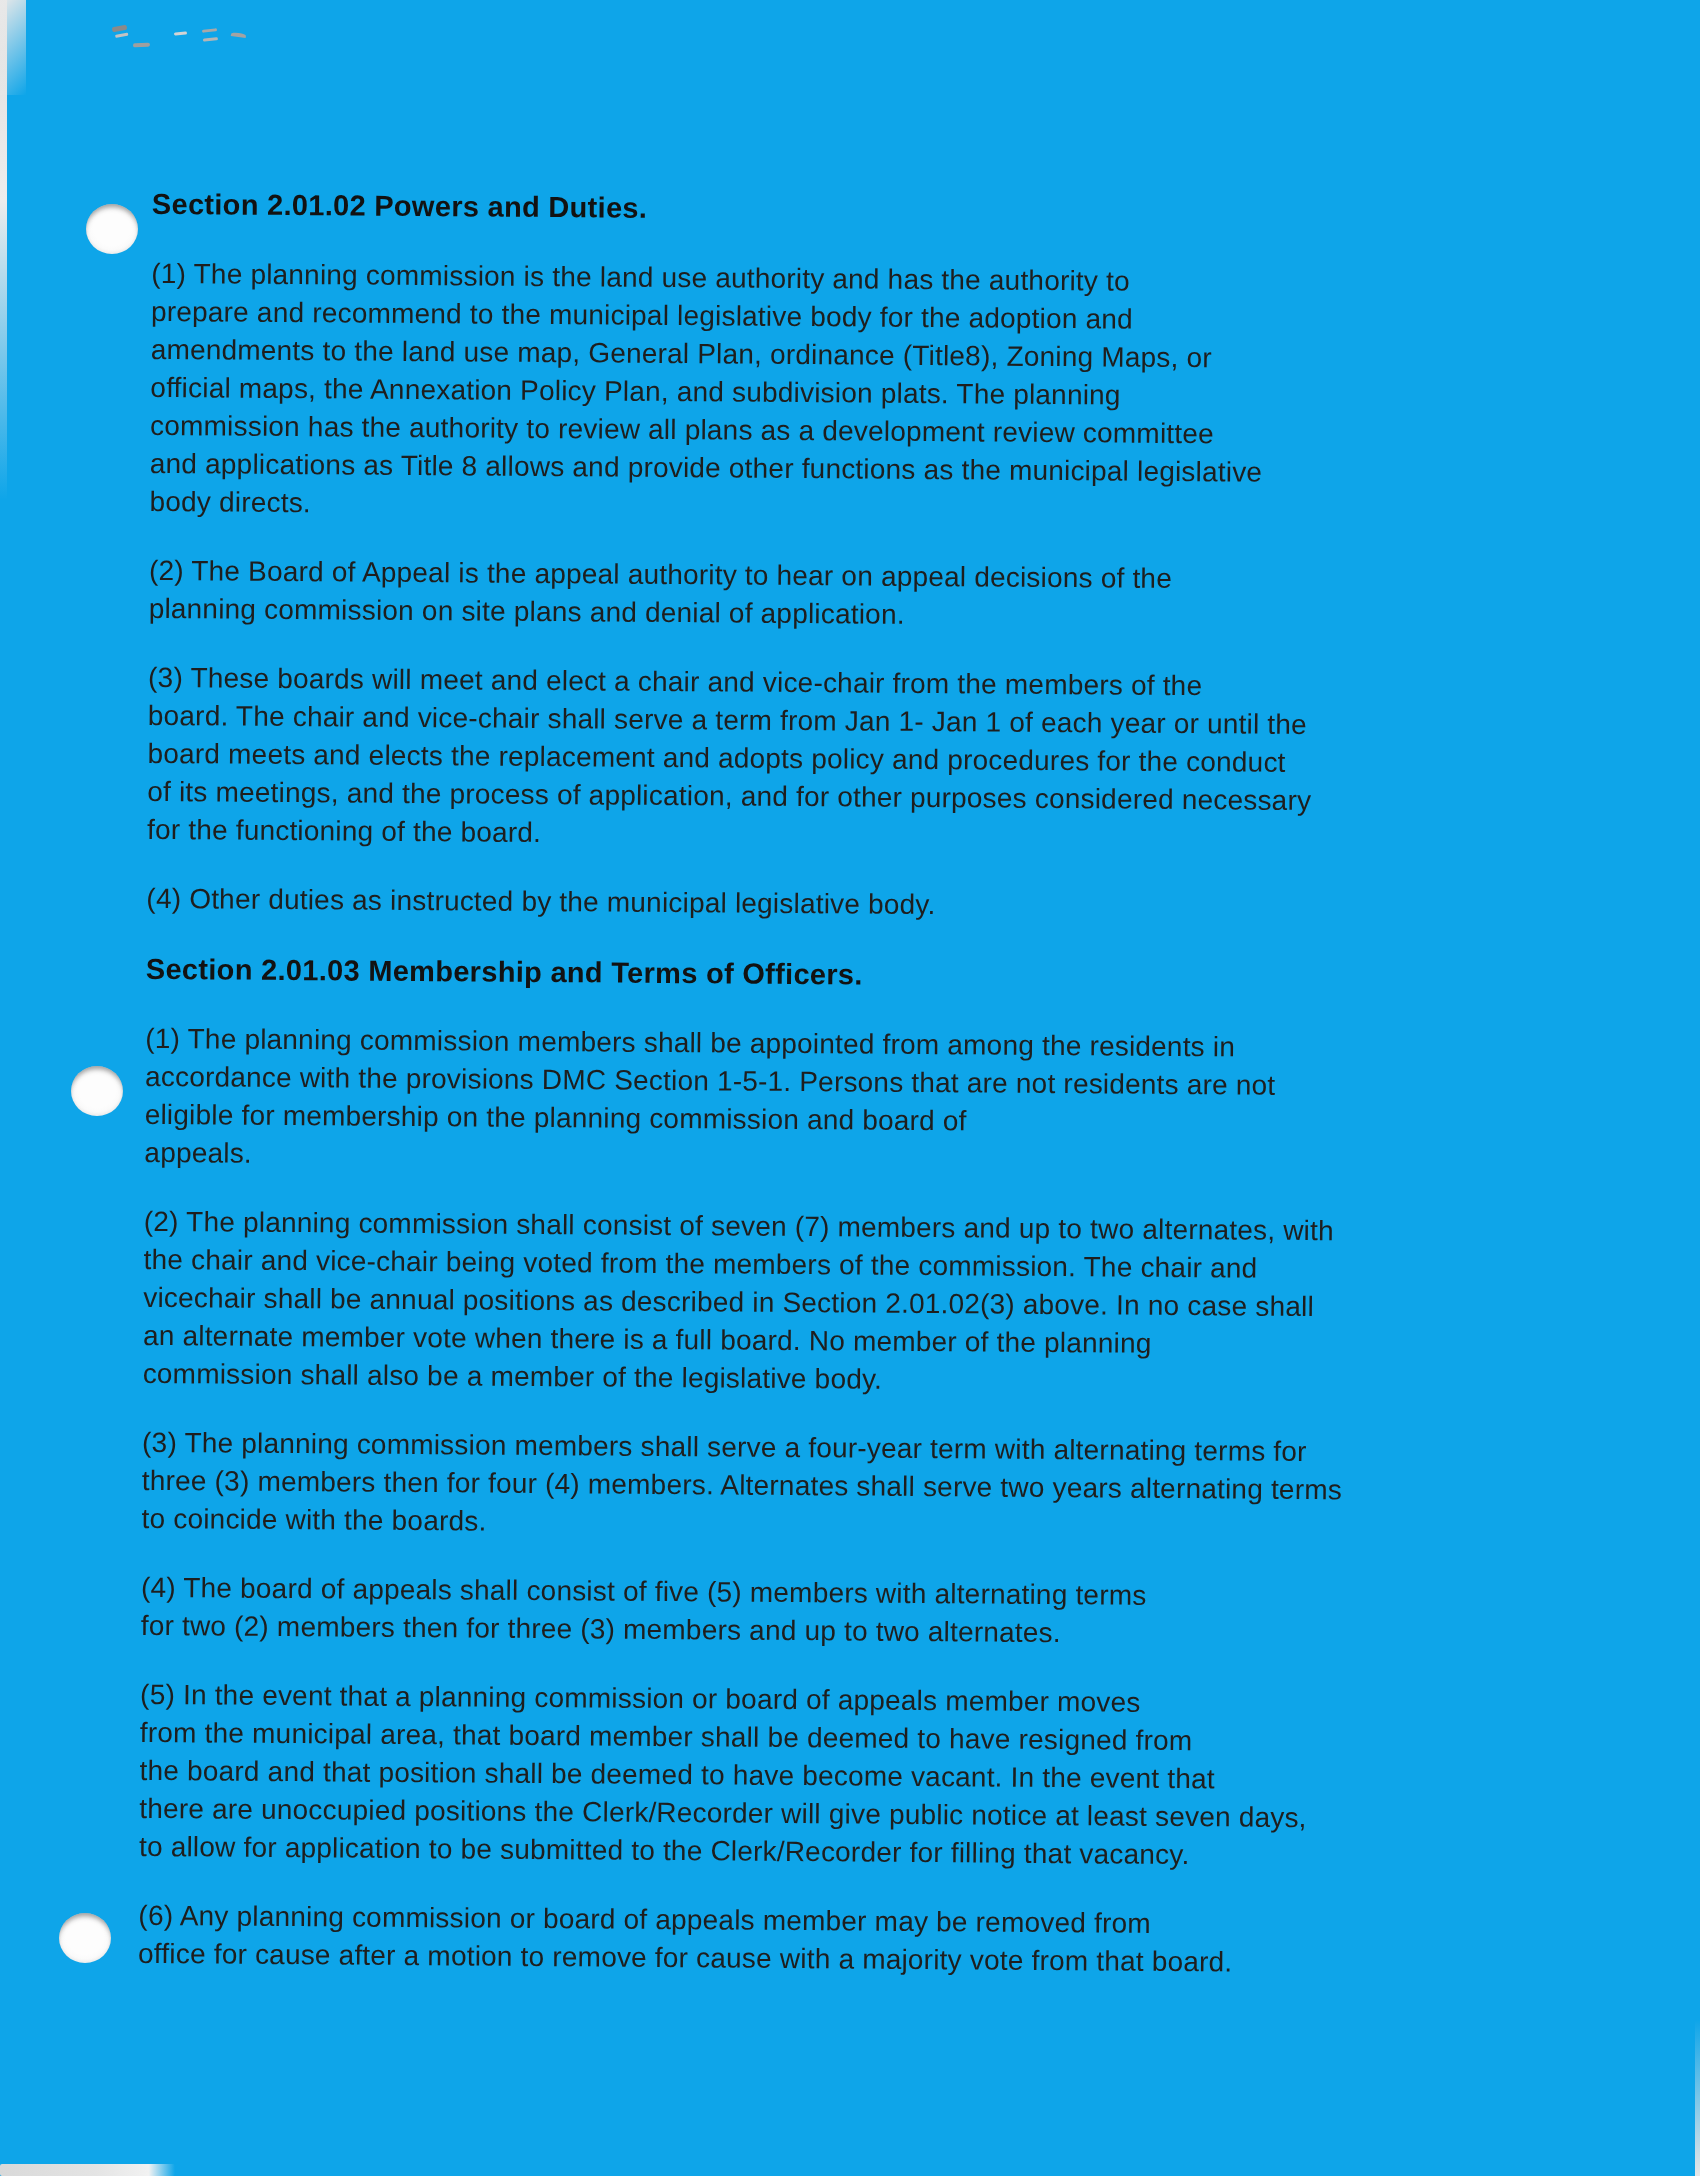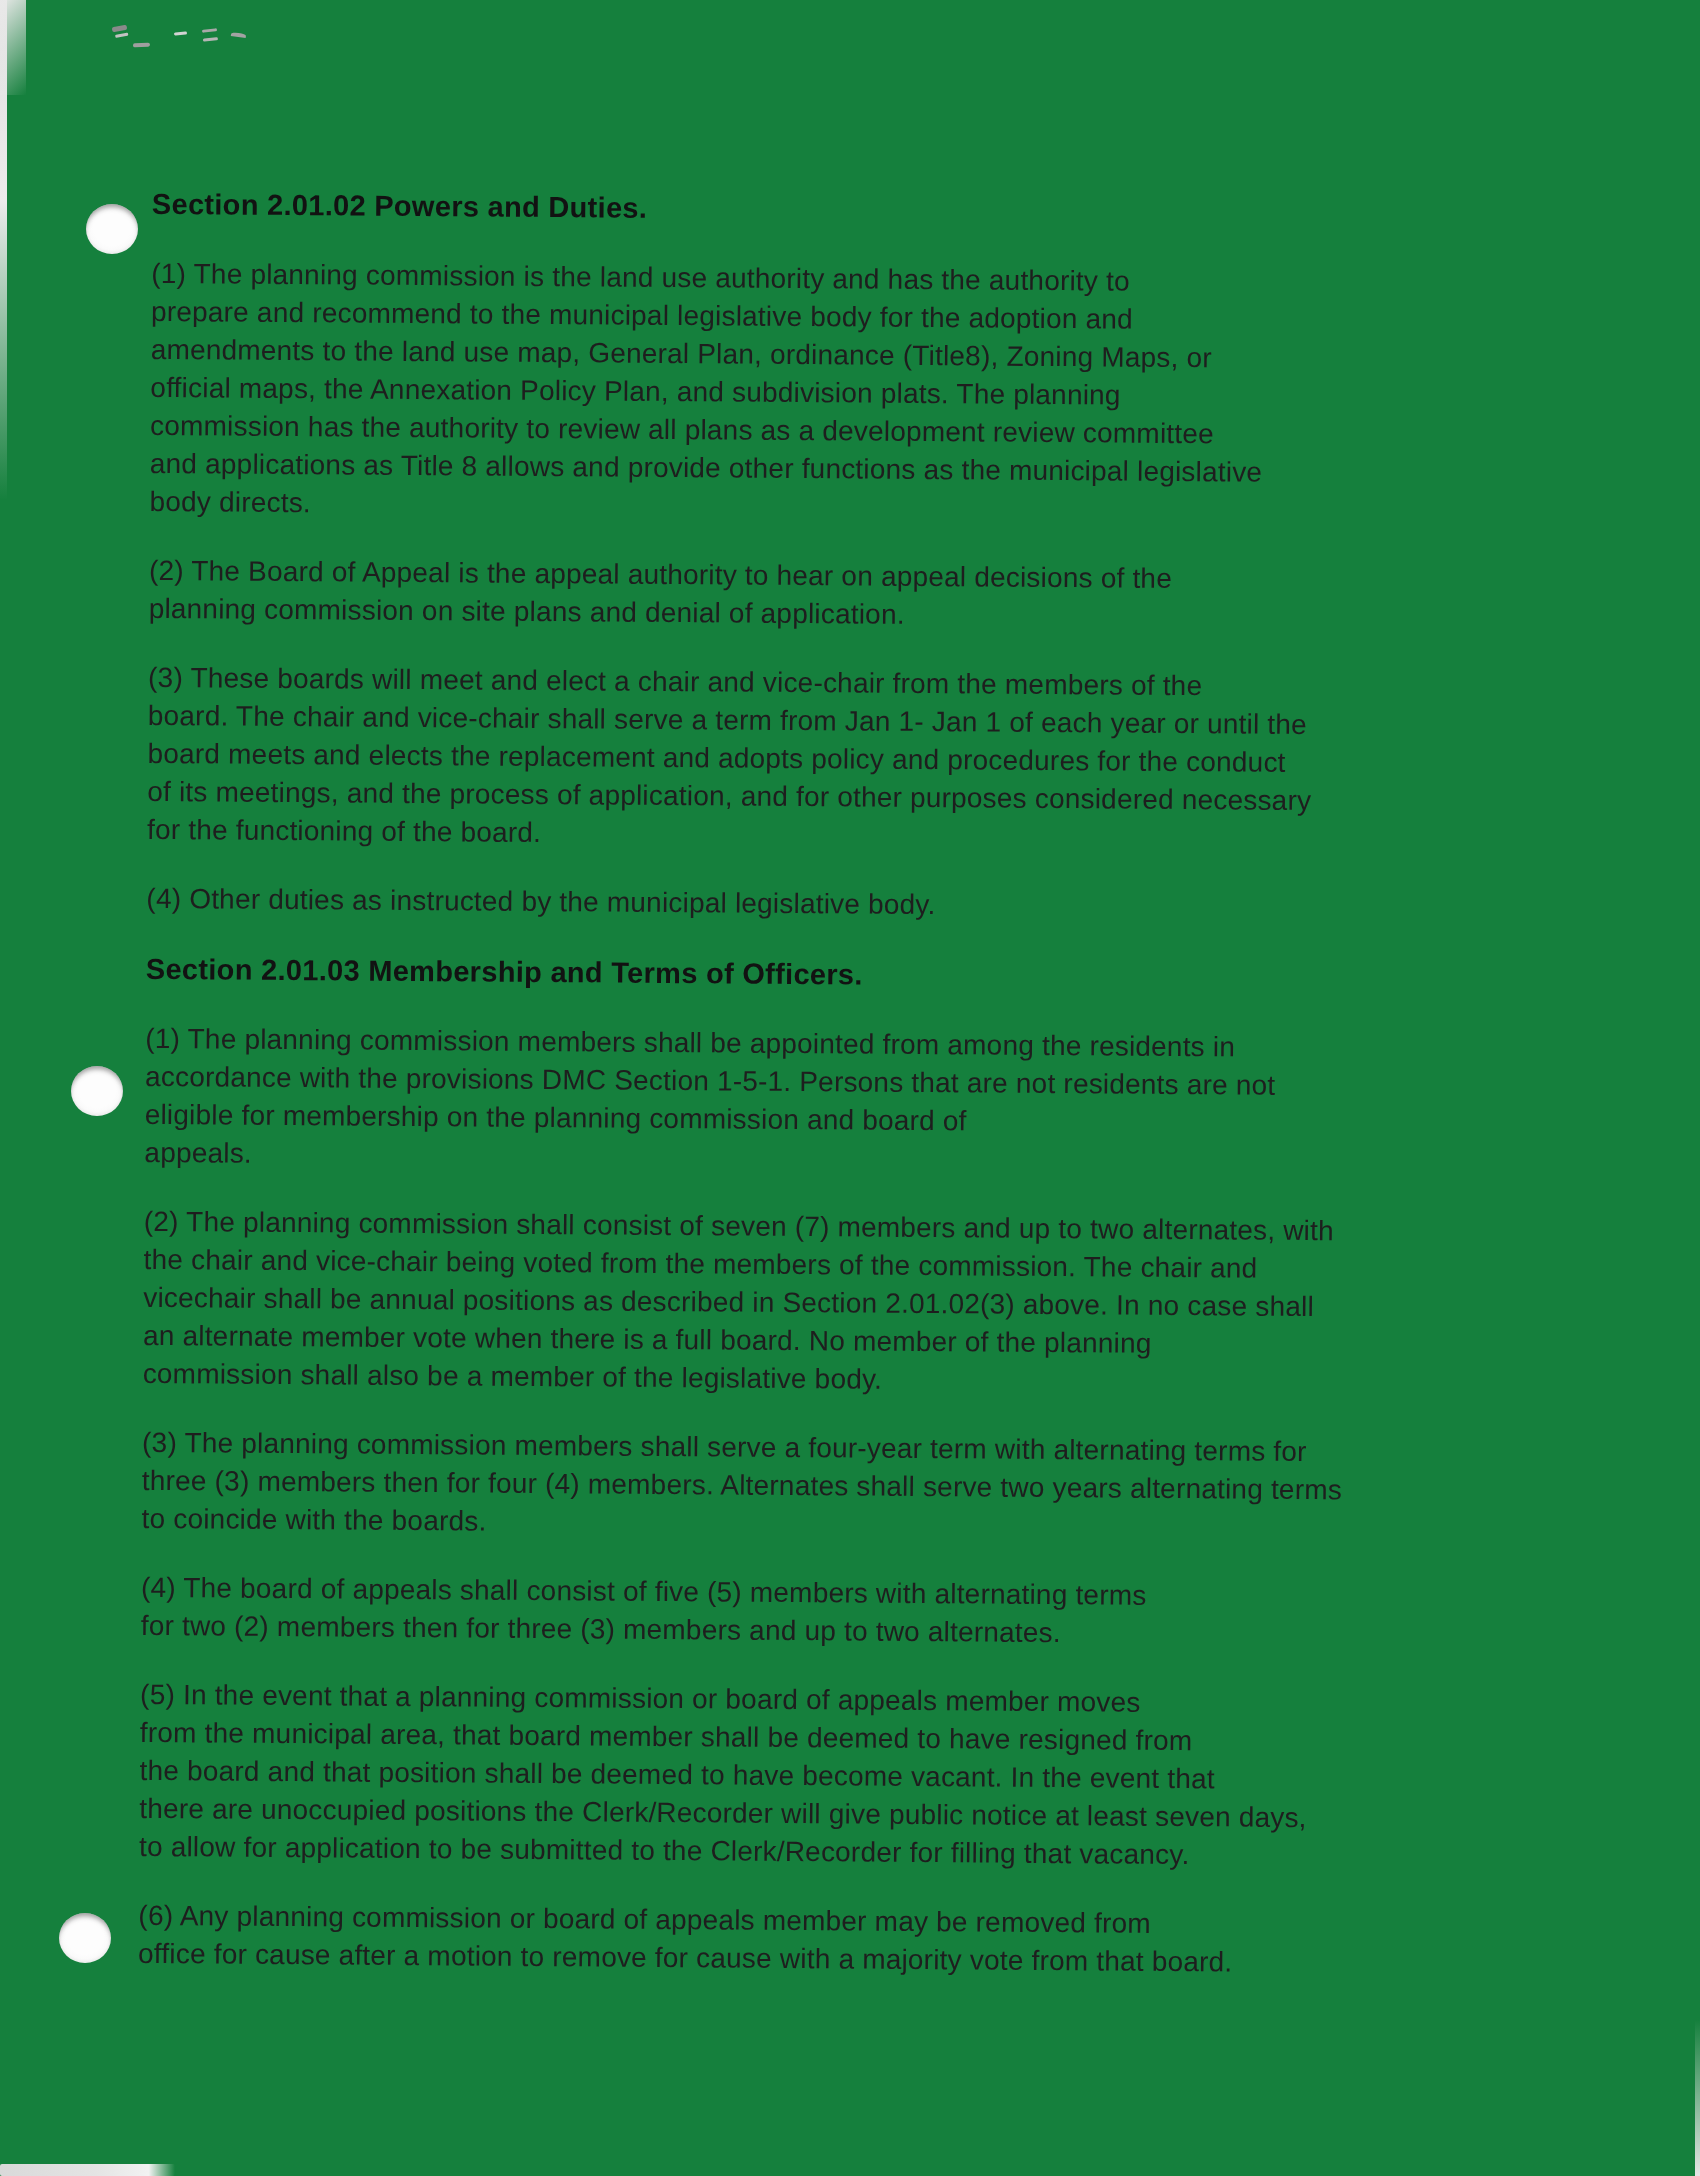--- a/index.html
+++ b/index.html
@@ -10,21 +10,21 @@
   body {
     width: 1700px;
     height: 2176px;
     position: relative;
     overflow: hidden;
     font-family: "Liberation Sans", sans-serif;
   }
   .page {
     position: absolute;
     inset: 0;
-    background: #15803d;
+    background: #0ea5e9;
   }
   
   .content {
     position: absolute;
     left: 0;
     top: 0;
     width: 1400px;
     padding: 184px 140px 0 152px;
     color: #1c1c1c;
     transform: rotate(0.45deg);

